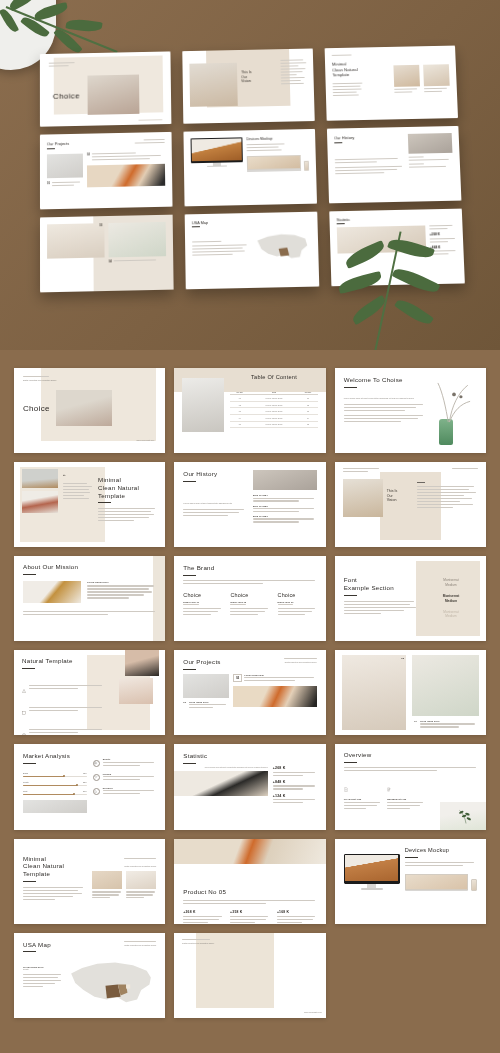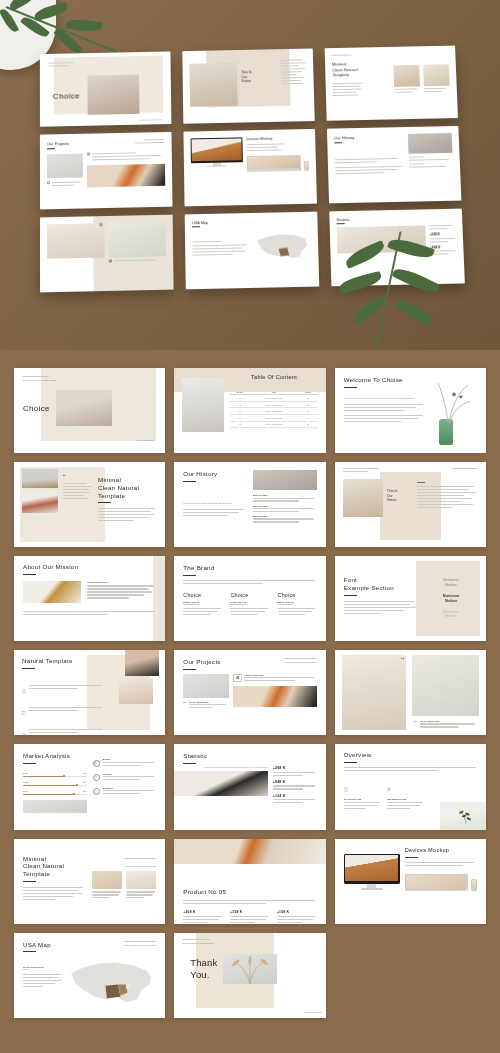--- a/index.html
+++ b/index.html
@@ -1101,32 +1101,18 @@
       </div>
     </div>
 
     <div class="slide" style="padding:0;">
       <div style="position:absolute;left:14%;top:0;width:52%;bottom:12%;background:#ece4d7;"></div>
       <div style="position:relative;height:100%;padding:6px 8px;">
         <span class="lines" style="display:block;width:28px;">
             <i style="width:100%"></i>
           </span>
         <div class="tiny" style="font-size:1.8px;">Digital Marketing and Consulting Simple</div>
-        <div style="display:flex;align-items:center;margin-top:9px;">
-          <div class="thankyou" style="white-space:pre-line;margin-left:8px;">Thank
-You.</div>
-          <div class="ph cool" style="margin-left:6px;width:54px;height:30px;position:relative;overflow:hidden;">
-            <svg viewBox="0 0 60 34" style="width:100%;height:100%;">
-              <path d="M30,34 C28,24 22,14 12,8" stroke="#b9a88d" stroke-width=".9" fill="none"></path>
-              <path d="M30,34 C32,22 38,12 48,7" stroke="#b9a88d" stroke-width=".9" fill="none"></path>
-              <path d="M30,34 C30,22 30,14 30,5" stroke="#b9a88d" stroke-width=".9" fill="none"></path>
-              <ellipse cx="14" cy="10" rx="5" ry="1.8" fill="#cbb48e" transform="rotate(-40 14 10)"></ellipse>
-              <ellipse cx="30" cy="7" rx="5" ry="1.8" fill="#cbb48e" transform="rotate(-85 30 7)"></ellipse>
-              <ellipse cx="46" cy="9" rx="5" ry="1.8" fill="#cbb48e" transform="rotate(40 46 9)"></ellipse>
-            </svg>
-          </div>
-        </div>
         <div class="tiny" style="position:absolute;right:4px;bottom:4px;font-size:1.8px;">www.yourwebsite.com</div>
       </div>
     </div>
 
   </div>
 </div>
 
 </body></html>

